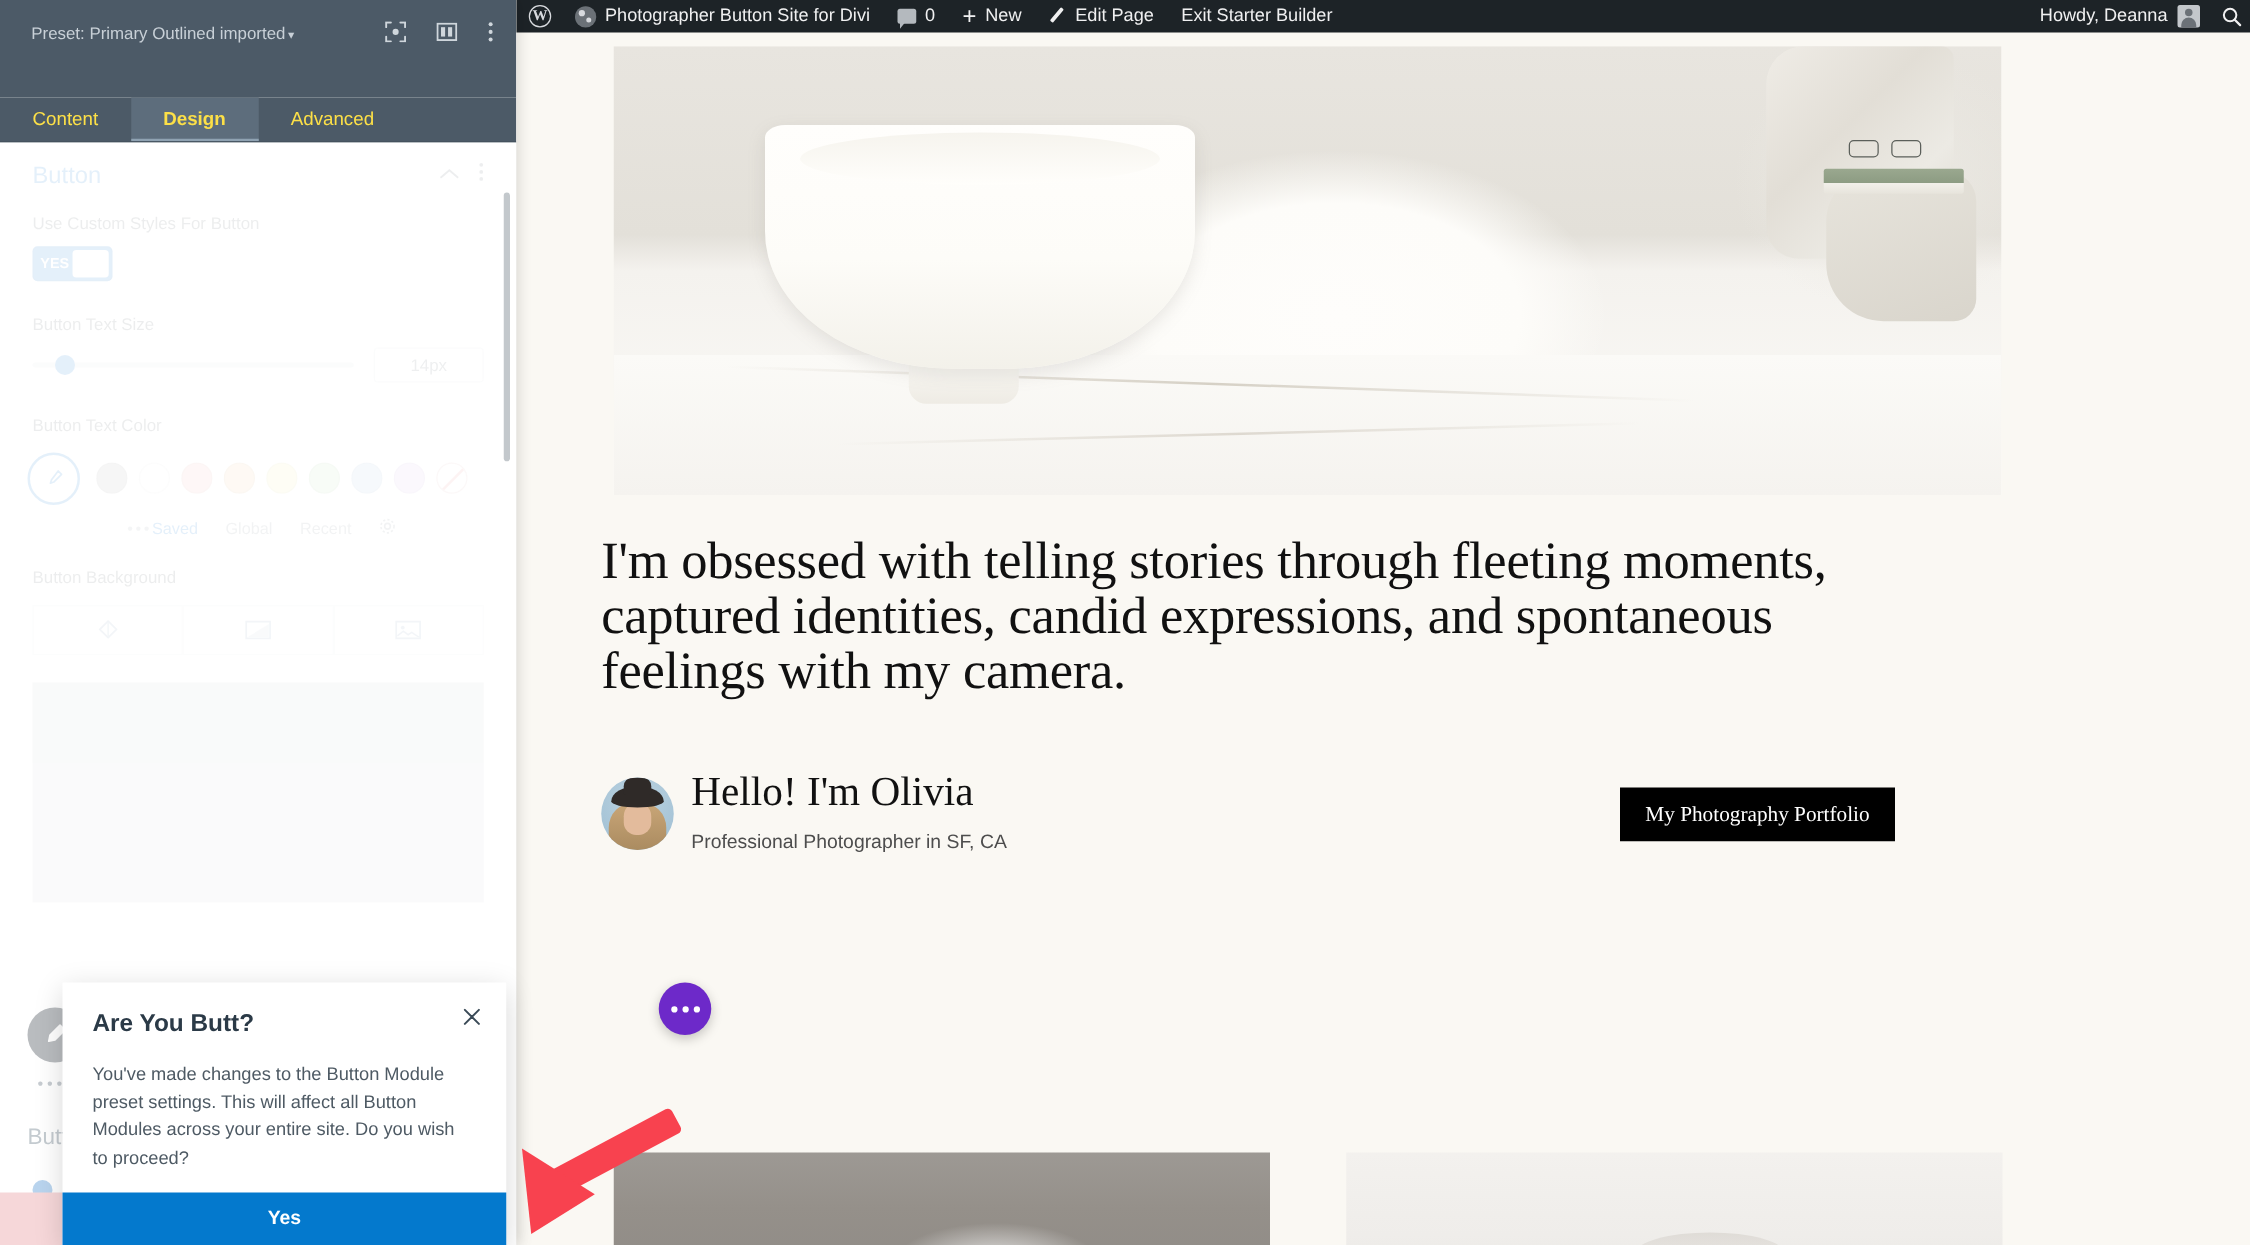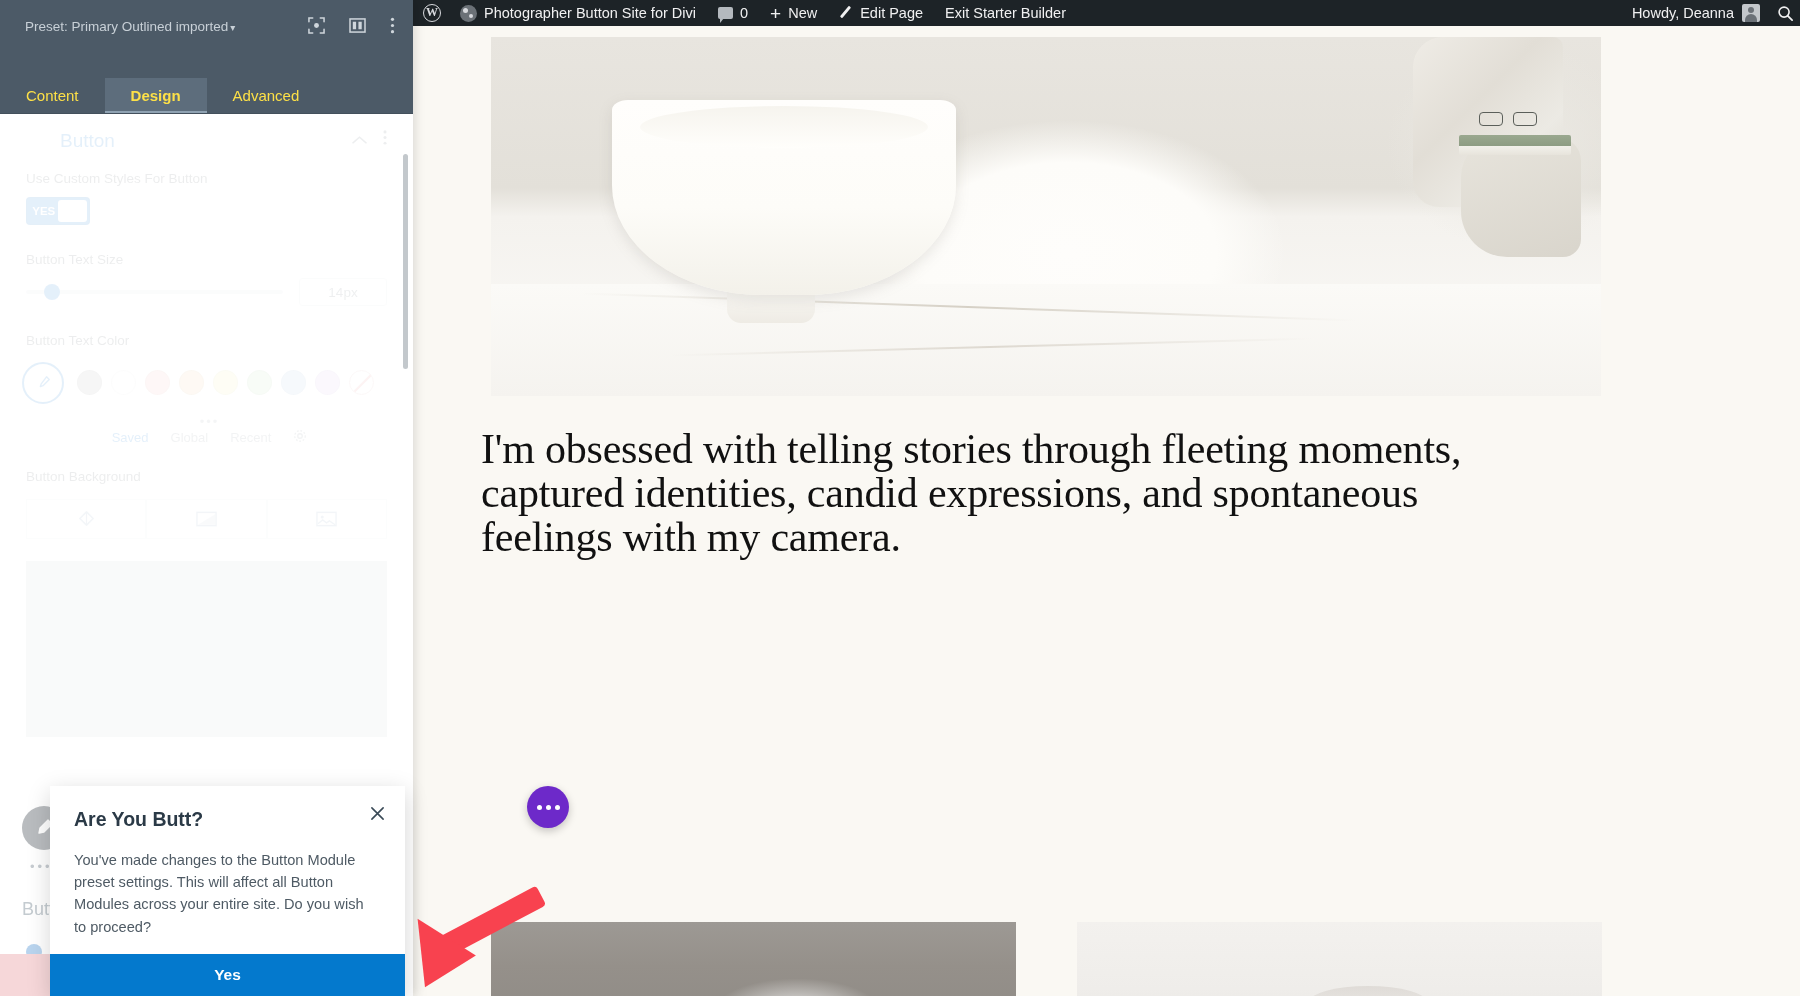--- a/index.html
+++ b/index.html
@@ -246,21 +246,20 @@
     color:#fde047; font-size: 15px; padding: 0 26px;
   }
   .panel-tab.active { background:#5d6d7c; box-shadow: inset 0 -2px 0 #8fa2b2; font-weight: bold; }
 
   .panel-body { position:relative; height: calc(996px - 78px - 36px); background:#fff; }
   .faded { opacity: .12; }
 
   .grp-header {
     display:flex; align-items:flex-start; justify-content:space-between;
     padding: 16px 26px 12px 26px;
-    margin-left: 34px;
   }
   .grp-title { font-size: 19px; color:#2b87da; }
   .grp-icons { display:flex; align-items:center; gap: 16px; color:#6f7a84; }
 
   .field { padding: 6px 26px 4px 26px; }
   .field-label { font-size: 13.5px; color:#6b7377; line-height: 1.35; margin-bottom: 9px; }
   .toggle {
     width: 64px; height: 28px; border-radius: 4px; background:#2b87da;
     display:flex; align-items:center; padding: 3px; gap: 0;
     box-shadow: inset 0 0 0 1px rgba(0,0,0,.06);
@@ -295,21 +294,21 @@
   }
   .sw.nocolor {
     background: #fff; position:relative; overflow:hidden; border:1px solid #e6c9c9;
   }
   .sw.nocolor::after {
     content:''; position:absolute; left:-4px; top: 11px; width: 34px; height: 2px;
     background:#f0a0a0; transform: rotate(-45deg);
   }
   .swatch-meta {
     display:flex; align-items:center; justify-content:center;
-    padding: 10px 22px 0 28px; font-size: 13px; color:#9aa3aa;flex-direction:column;
+    padding: 10px 22px 0 28px; font-size: 13px; color:#9aa3aa;
   }
   .swatch-meta .dots { letter-spacing: 2px; color:#aeb6bc; }
   .swatch-meta .links { display:flex; align-items:center; gap: 22px; }
   .swatch-meta .links .on { color:#2b87da; }
 
   .bg-tabs { display:flex; gap: 0; padding: 4px 26px 0 26px; }
   .bg-tab {
     flex: 1 1 0; height: 40px; border:1px solid #eceff1;
     display:flex; align-items:center; justify-content:center; color:#9fb6cb;
   }
@@ -374,20 +373,30 @@
       <div class="hero-cloth"></div>
       <div class="hero-cloth2"></div>
       <div class="hero-book"></div>
       <div class="hero-glasses"></div>
       <div class="hero-bowl-foot"></div>
       <div class="hero-bowl"></div>
     </div>
 
     <div class="headline">I'm obsessed with telling stories through fleeting moments, captured identities, candid expressions, and spontaneous feelings with my camera.</div>
 
+    <div class="bio-row">
+      <div class="bio-avatar">
+        <div class="hair"></div>
+        <div class="face"></div>
+        <div class="hat"></div>
+      </div>
+      <div class="bio-name">Hello! I'm Olivia</div>
+      <div class="bio-sub">Professional Photographer in SF, CA</div>
+      <div class="portfolio-btn">My Photography Portfolio</div>
+    </div>
 
     <div class="lower-imgs">
       <div class="lower-img-a"></div>
       <div class="lower-img-b"></div>
     </div>
   </div>
 
   <div class="fab">
     <i></i>
     <i></i>

